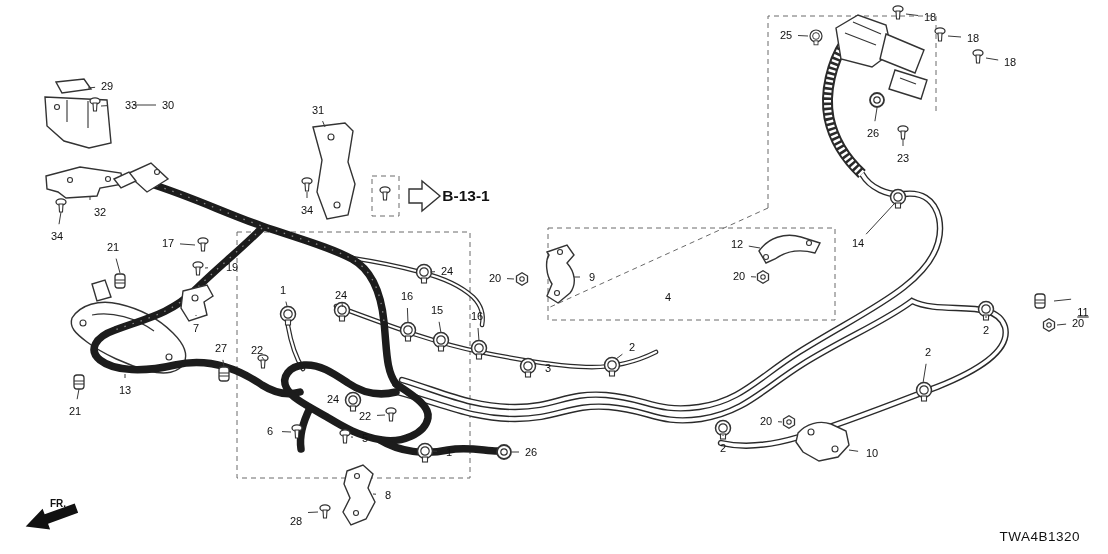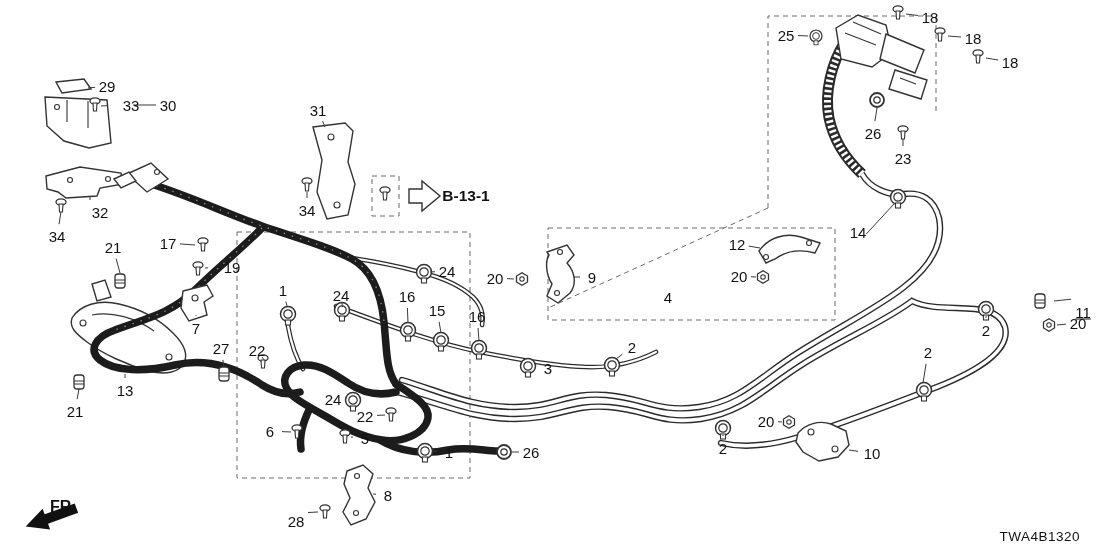--- a/index.html
+++ b/index.html
@@ -1,24 +1,24 @@
 <!DOCTYPE html>
 <html><head>
 <meta charset="utf-8">
 <style>
   html,body{margin:0;padding:0;background:#fff}
   .stage{position:relative;width:1108px;height:554px;background:#ffffff;overflow:hidden;
          font-family:"Liberation Sans", sans-serif;}
   .stage svg{position:absolute;left:0;top:0}
   #callout-layer{position:absolute;left:0;top:0;width:100%;height:100%}
-  .callout{position:absolute;transform:translate(-50%,-50%);font-size:15px;color:#111;
+  .callout{position:absolute;transform:translate(-50%,-50%);font-size:11px;color:#111;
            white-space:nowrap;line-height:1}
   .callout.bold{font-weight:700;font-size:15.5px}
   .code{position:absolute;right:28px;bottom:10px;font-size:13.5px;letter-spacing:.5px;color:#111}
-  .fr{position:absolute;left:50px;top:498px;font-size:16px;font-weight:700;color:#111}
+  .fr{position:absolute;left:50px;top:498px;font-size:10px;font-weight:700;color:#111}
 
   .dash{fill:none;stroke:#6a6a6a;stroke-width:1;stroke-dasharray:5 4}
   .pipe-out{fill:none;stroke:#2a2a2a;stroke-width:6.4;stroke-linecap:round}
   .pipe-in{fill:none;stroke:#ffffff;stroke-width:3.6;stroke-linecap:round}
   .hose-out{fill:none;stroke:#2a2a2a;stroke-width:4.6;stroke-linecap:round}
   .hose-in{fill:none;stroke:#ffffff;stroke-width:2.2;stroke-linecap:round}
   .cable{fill:none;stroke:#1c1c1c;stroke-width:7.5;stroke-linecap:round}
   .cable-hl{fill:none;stroke:#8a8a8a;stroke-width:1.3;stroke-dasharray:1.5 7}
   .cor-out{fill:none;stroke:#2a2a2a;stroke-width:11}
   .cor-in{fill:none;stroke:#ffffff;stroke-width:7;stroke-dasharray:2.5 2.6}
@@ -276,21 +276,21 @@
       <span class="callout" style="left: 318px; top: 110px;">31</span>
       <span class="callout" style="left: 307px; top: 210px;">34</span>
       <span class="callout bold" style="left: 466px; top: 196px;">B-13-1</span>
       <span class="callout" style="left: 168px; top: 243px;">17</span>
       <span class="callout" style="left: 113px; top: 247px;">21</span>
       <span class="callout" style="left: 232px; top: 267px;">19</span>
       <span class="callout" style="left: 447px; top: 271px;">24</span>
       <span class="callout" style="left: 495px; top: 278px;">20</span>
       <span class="callout" style="left: 592px; top: 277px;">9</span>
       <span class="callout" style="left: 737px; top: 244px;">12</span>
-      <span class="callout" style="left: 858px; top: 232px;">14</span>
+      <span class="callout" style="left: 858px; top: 243px;">14</span>
       <span class="callout" style="left: 786px; top: 35px;">25</span>
       <span class="callout" style="left: 930px; top: 17px;">18</span>
       <span class="callout" style="left: 973px; top: 38px;">18</span>
       <span class="callout" style="left: 1010px; top: 62px;">18</span>
       <span class="callout" style="left: 873px; top: 133px;">26</span>
       <span class="callout" style="left: 903px; top: 158px;">23</span>
       <span class="callout" style="left: 739px; top: 276px;">20</span>
       <span class="callout" style="left: 668px; top: 297px;">4</span>
       <span class="callout" style="left: 196px; top: 328px;">7</span>
       <span class="callout" style="left: 283px; top: 290px;">1</span>

